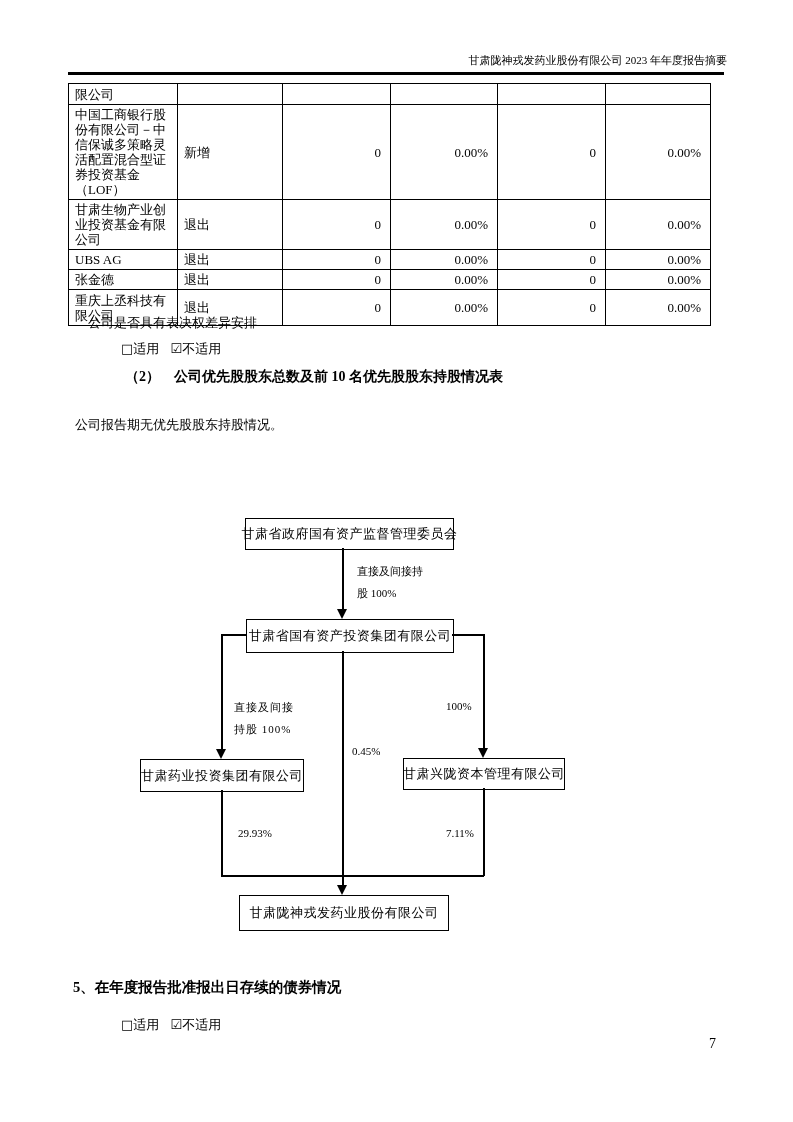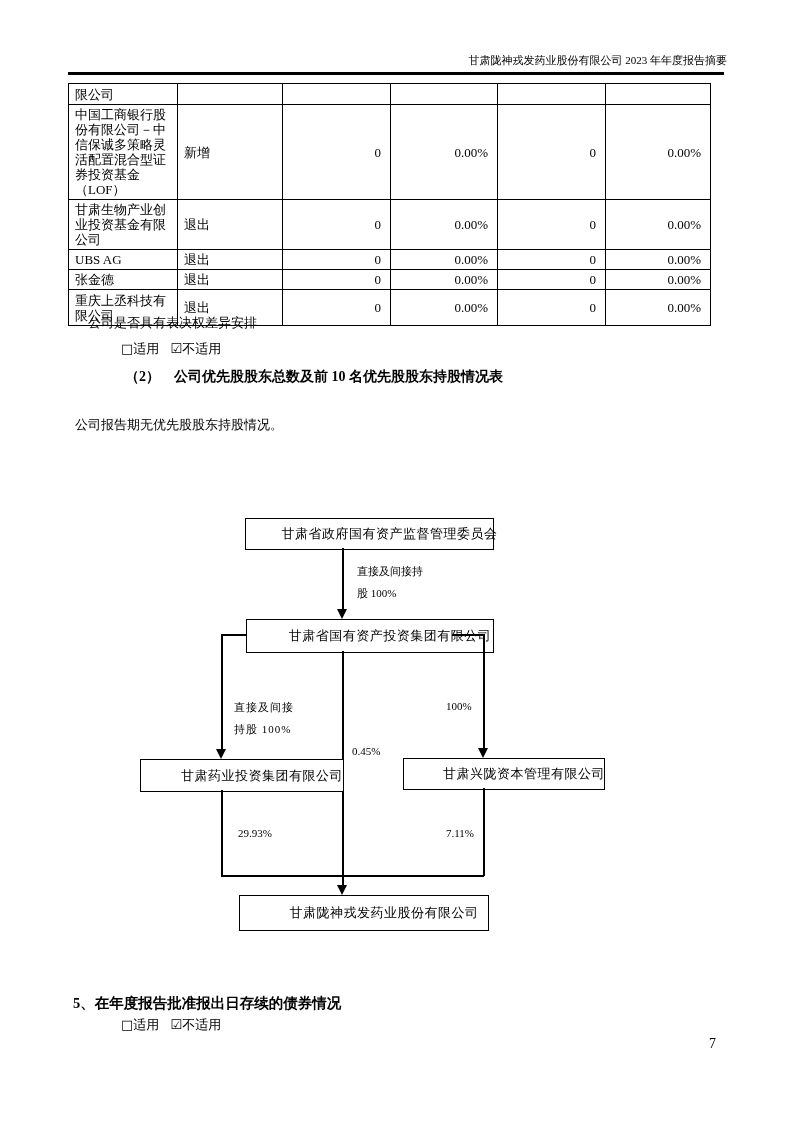--- a/index.html
+++ b/index.html
@@ -24,30 +24,30 @@
     padding:2px 6px; vertical-align:middle; overflow:hidden;
   }
   .sh-table tr > td:first-child { border-left:1.5px solid #000; }
   .sh-table tr > td:last-child { border-right:1.5px solid #000; }
   .sh-table td.num { text-align:right; padding-right:9px; }
 
   
   .para { position:absolute; font-size:13px; white-space:nowrap; }
   .h-bold { position:absolute; font-size:14px; font-weight:bold; white-space:nowrap; }
   .h-bold .hnum { margin-right:14px; }
-  .h5-bold { position:absolute; font-size:14.5px; font-weight:bold; white-space:nowrap;margin-top:16px; }
+  .h5-bold { position:absolute; font-size:14.5px; font-weight:bold; white-space:nowrap; }
   .cbline { position:absolute; font-size:13px; white-space:nowrap;margin-left:46px; }
   .cb-glyph { font-family:"DejaVu Sans","Liberation Sans",sans-serif; font-size:13px; }
   .cb-item { margin-right:8px; }
 
   
   .dbox {
     position:absolute; border:1.5px solid #000; background:#fff;
     display:flex; align-items:center; justify-content:center;
-    font-size:13px; letter-spacing:0.5px; text-align:center; white-space:nowrap;padding-left:40px;
+    font-size:13px; letter-spacing:0.5px; text-align:center; white-space:nowrap;
   }
   .vline { position:absolute; width:1.5px; background:#000; }
   .hline { position:absolute; height:1.5px; background:#000; }
   .arrow-down {
     position:absolute; width:0; height:0;
     border-left:5px solid transparent; border-right:5px solid transparent;
     border-top:10px solid #000;
   }
   .elabel { position:absolute; font-size:11px; white-space:nowrap; line-height:22px; }
 

